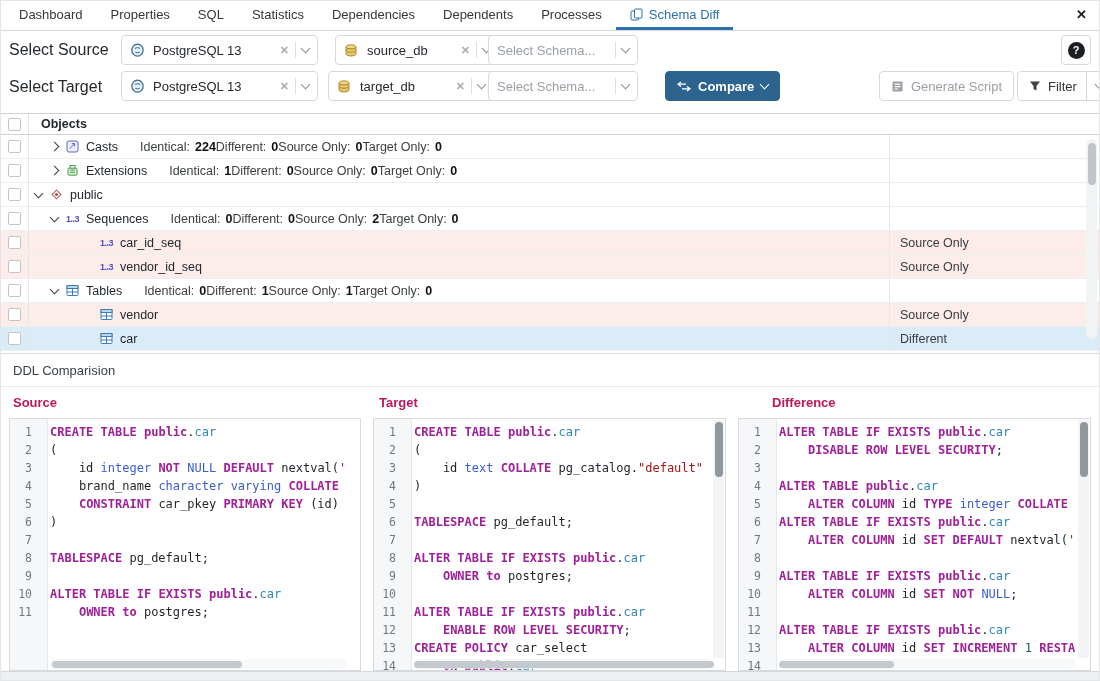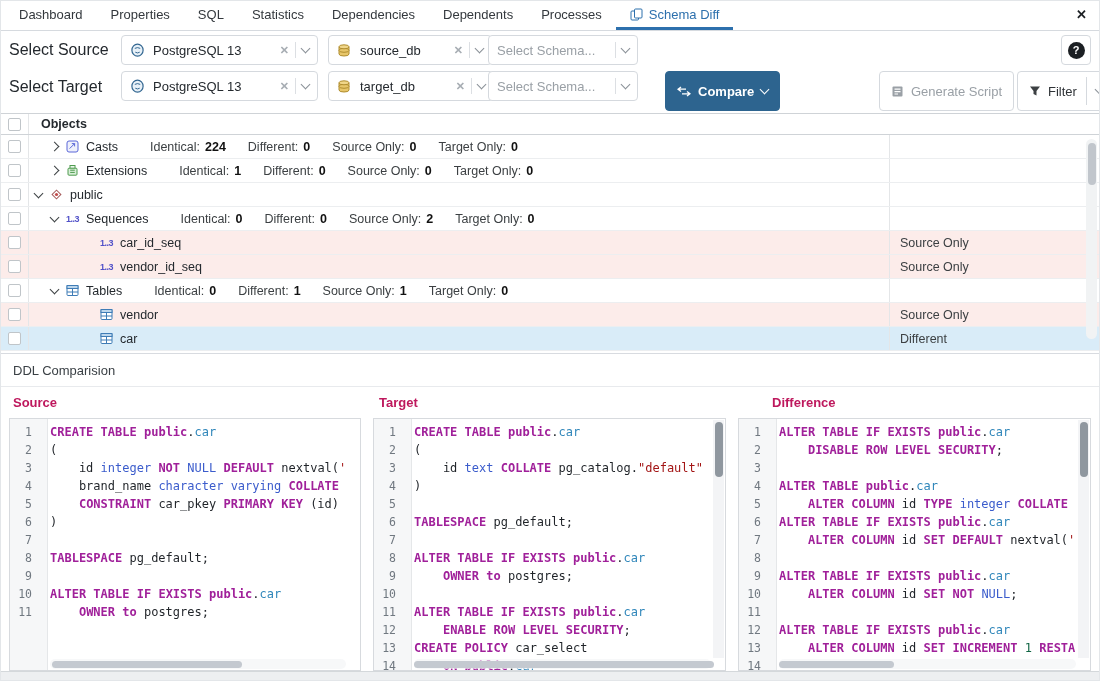--- a/index.html
+++ b/index.html
@@ -18,21 +18,21 @@
   .trow1 { top:31px; height:36px; }
   .trow2 { top:67px; height:37px; }
   .rlabel { position:absolute; left:8px; top:0; bottom:0; display:flex; align-items:center; font-size:16px; color:#24292e; }
   .combo { position:absolute; top:3px; height:30px; background:#fff; border:1px solid #d5d9de; border-radius:4px; display:flex; align-items:center; padding:0 8px; gap:6px; font-size:13px; color:#24292e; }
   .combo .val { flex:1; overflow:hidden; white-space:nowrap; }
   .combo .val.ph { color:#9aa0a6; }
   .clear { color:#a7adb3; font-size:11px; font-weight:bold; }
   .vdiv { width:1px; height:16px; background:#dcdfe3; }
   .chev { width:7px; height:7px; border-right:1.6px solid #8a9097; border-bottom:1.6px solid #8a9097; transform:rotate(45deg); margin-top:-4px; flex:none; }
   .chev.white { border-color:#fff; }
-  .btn { position:absolute; top:3px; height:40px; display:flex; align-items:center; gap:7px; padding:0 11px; border-radius:4px; font-size:13px; background:#fff; border:1px solid #d5d9de; color:#2f3337; }
+  .btn { position:absolute; top:3px; height:30px; display:flex; align-items:center; gap:7px; padding:0 11px; border-radius:4px; font-size:13px; background:#fff; border:1px solid #d5d9de; color:#2f3337; }
   .btn.primary { background:var(--cmpbg); border-color:var(--cmpbg); color:#fff; font-weight:bold; }
   .btn.disabled { color:#9aa0a6; }
   .filter-caret { display:flex; align-items:center; padding:0 0 0 9px; margin-left:2px; border-left:1px solid #d5d9de; height:28px; }
   .helpbtn { position:absolute; right:8px; top:3px; width:30px; height:30px; border:1px solid #d5d9de; border-radius:4px; display:flex; align-items:center; justify-content:center; background:#fff; }
   .qmark { width:17px; height:17px; background:#1b1f23; color:#fff; border-radius:50%; font-size:11px; font-weight:bold; line-height:17px; text-align:center; }
 
   
   .grid { position:absolute; left:0; right:0; top:112px; height:240px; border-top:1px solid #cfd3d7; background:#fff; }
   .g-head { display:flex; height:21px; align-items:center; border-bottom:1px solid #cfd3d7; font-weight:bold; font-size:12.5px; color:#24292e; }
   .g-row { display:flex; height:24px; align-items:center; border-bottom:1px solid #eceef0; font-size:12.5px; }
@@ -43,21 +43,21 @@
   .c-main { flex:1; display:flex; align-items:center; overflow:hidden; align-self:stretch; }
   .c-result { width:192px; flex:none; align-self:stretch; display:flex; align-items:center; padding-left:10px; border-left:1px solid #e4e6e8; color:#3c4043; }
   .c-scroll { width:18px; flex:none; align-self:stretch; }
   .tw { width:7px; height:7px; border-right:1.7px solid #3c4043; border-bottom:1.7px solid #3c4043; flex:none; margin-right:8px; }
   .tw.right { transform:rotate(-45deg); }
   .tw.down { transform:rotate(45deg); margin-top:-3px; }
   .tw-space { width:15px; flex:none; }
   .obj-ico { width:17px; flex:none; display:flex; align-items:center; }
   .seqglyph { font-size:9px; font-weight:bold; color:#5050c8; letter-spacing:-0.5px; }
   .obj-name { margin-left:3px; color:#24292e; white-space:nowrap; }
-  .stats { display:flex; gap:22px; margin-left:32px; white-space:nowrap; }
+  .stats { display:flex; margin-left:22px; white-space:nowrap; }
   .stat { display:flex; gap:5px; }
   .stat .sl { color:#3c4043; }
   .stat .sv { font-weight:bold; color:#111; }
   .grid-vscroll { position:absolute; right:2px; top:25px; width:11px; height:200px; background:#f1f3f4; border-radius:6px; }
   .grid-vthumb { position:absolute; top:4px; left:1.5px; width:8px; height:42px; background:#c1c6cc; border-radius:4px; }
 
   
   .ddl { position:absolute; left:0; right:0; top:352px; bottom:9px; border-top:1px solid #d8dbe0; background:#fff; }
   .ddl-title { padding:9px 12px 8px; font-size:13px; color:#3a4045; border-bottom:1px solid #e8eaed; }
   .col-h { position:absolute; top:41px; font-size:13px; color:#be185d;font-weight:bold; }
@@ -126,21 +126,21 @@
           <svg width="15" height="15" viewBox="0 0 15 15">
             <ellipse cx="7.5" cy="7.2" rx="5.6" ry="6" fill="#e8f1f8" stroke="#336791" stroke-width="1.2"></ellipse>
             <path d="M4.8 5.4 q2.7 -1.6 5.4 0 M5.3 9.2 q2.2 1.5 4.4 0" stroke="#336791" fill="none"></path>
           </svg>
         </span>
       <span class="val">PostgreSQL 13</span>
       <span class="clear">✕</span>
       <span class="vdiv"></span>
       <span class="chev"></span>
     </div>
-    <div class="combo" style="left:327px;width:164px">
+    <div class="combo" style="left:334px;width:164px">
       <span class="obj-ico">
           <svg width="14" height="13" viewBox="0 0 14 13">
             <path d="M2 2.8 V10 a5 2 0 0 0 10 0 V2.8" fill="#e7c66a" stroke="#b08d2f"></path>
             <ellipse cx="7" cy="6.3" rx="5" ry="2" fill="#e7c66a" stroke="#b08d2f"></ellipse>
             <ellipse cx="7" cy="2.8" rx="5" ry="2" fill="#f0d68a" stroke="#b08d2f"></ellipse>
           </svg>
         </span>
       <span class="val">source_db</span>
       <span class="clear">✕</span>
       <span class="vdiv"></span>

